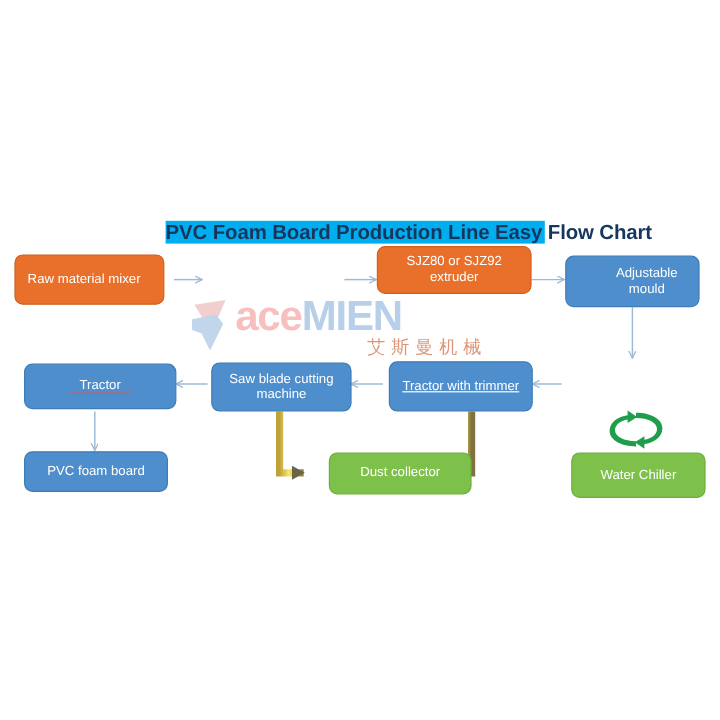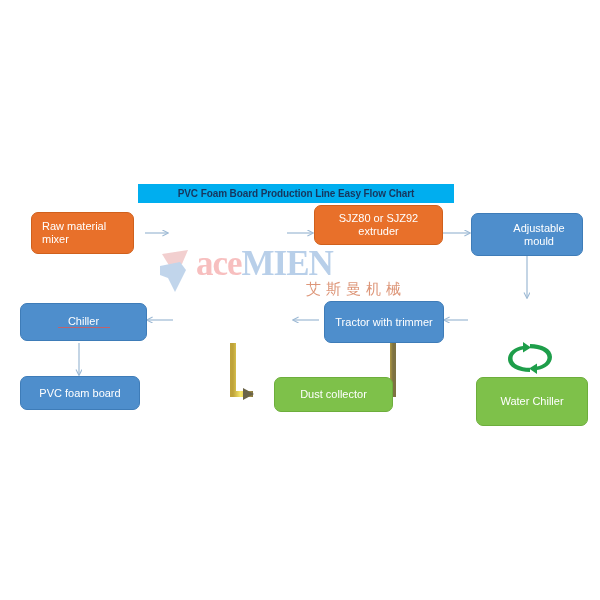--- a/index.html
+++ b/index.html
@@ -16,21 +16,21 @@
     background: #ffffff;
     overflow: hidden;
   }
   
   #chart-title {
     position: absolute;
     left: 138px; top: 184px;
     width: 316px; height: 19px;
     background: #00AEEF;
     color: #17365D;
-    font-size: 10px;
+    font-size: 17px;
     font-weight: 700;
     line-height: 19px;
     text-align: center;
     white-space: nowrap;
     letter-spacing: -0.1px;
     z-index: 7;
   }
   
   .node {
     position: absolute;
@@ -82,21 +82,21 @@
     pointer-events: none;
     opacity: .55;
   }
   #wm-latin {
     position: absolute;
     left: 38px; top: -4px;
     font-size: 35px;
     font-weight: 700;
     letter-spacing: -1px;
     color: #F28B8B;
-    font-family: Liberation Serif, serif;
+    font-family: Liberation Sans, sans-serif;
     white-space: nowrap;
     text-align: right;
   }
   #wm-latin .mien { color: #7FA9D8; }
   #wm-cn {
     position: absolute;
     left: 148px; top: 32px;
     font-size: 15px;
     letter-spacing: 5px;
     color: #c2410c;
@@ -174,48 +174,51 @@
       <path d="M2,18 L22,14 L28,22 L17,44 L10,30 L2,27 Z" fill="#8FB4DC"></path>
     </svg>
     <div id="wm-latin">
       <span>ace</span><span class="mien">MIEN</span>
     </div>
     <div id="wm-cn">艾斯曼机械</div>
   </div>
 
   <div id="chart-title">PVC Foam Board Production Line Easy Flow Chart</div>
 
-  <div class="node orange" style="left:31px;  top:212px; width:103px; height:42px;">
+  <div class="node orange" style="left:12px;  top:212px; width:125px; height:42px;">
     <span class="lbl" style="text-align:left;padding-left:6px;">Raw material mixer</span>
   </div>
 
 
   <div class="node orange" style="left:314px; top:205px; width:129px; height:40px;">
     <span class="lbl">SJZ80 or SJZ92 extruder</span>
   </div>
 
   <div class="node blue" style="left:471px; top:213px; width:112px; height:43px;padding-left:28px;">
     <span class="lbl">Adjustable mould</span>
   </div>
 
 
-  <div class="node blue" style="left:324px; top:301px; width:120px; height:42px;">
+  <div class="node blue" style="left:324px; top:301px; width:120px; height:42px;text-decoration:underline;">
     <span class="lbl">Tractor with trimmer</span>
   </div>
 
+  <div class="node blue" style="left:176px; top:302px; width:117px; height:41px;">
+    <span class="lbl">Saw blade cutting machine</span>
+  </div>
 
   <div class="node blue underline" style="left:20px;  top:303px; width:127px; height:38px;">
-    <span class="lbl">Chiller</span>
+    <span class="lbl">Tractor</span>
   </div>
 
   <div class="node blue" style="left:20px;  top:376px; width:120px; height:34px;">
     <span class="lbl">PVC foam board</span>
   </div>
 
   <div class="node green" style="left:254px; top:377px; width:119px; height:35px;margin-left:20px;">
     <span class="lbl">Dust collector</span>
   </div>
 
-  <div class="node green" style="left:476px; top:377px; width:112px; height:49px;">
+  <div class="node green" style="left:476px; top:377px; width:112px; height:38px;">
     <span class="lbl">Water Chiller</span>
   </div>
 
 </div>
 
 </body></html>

